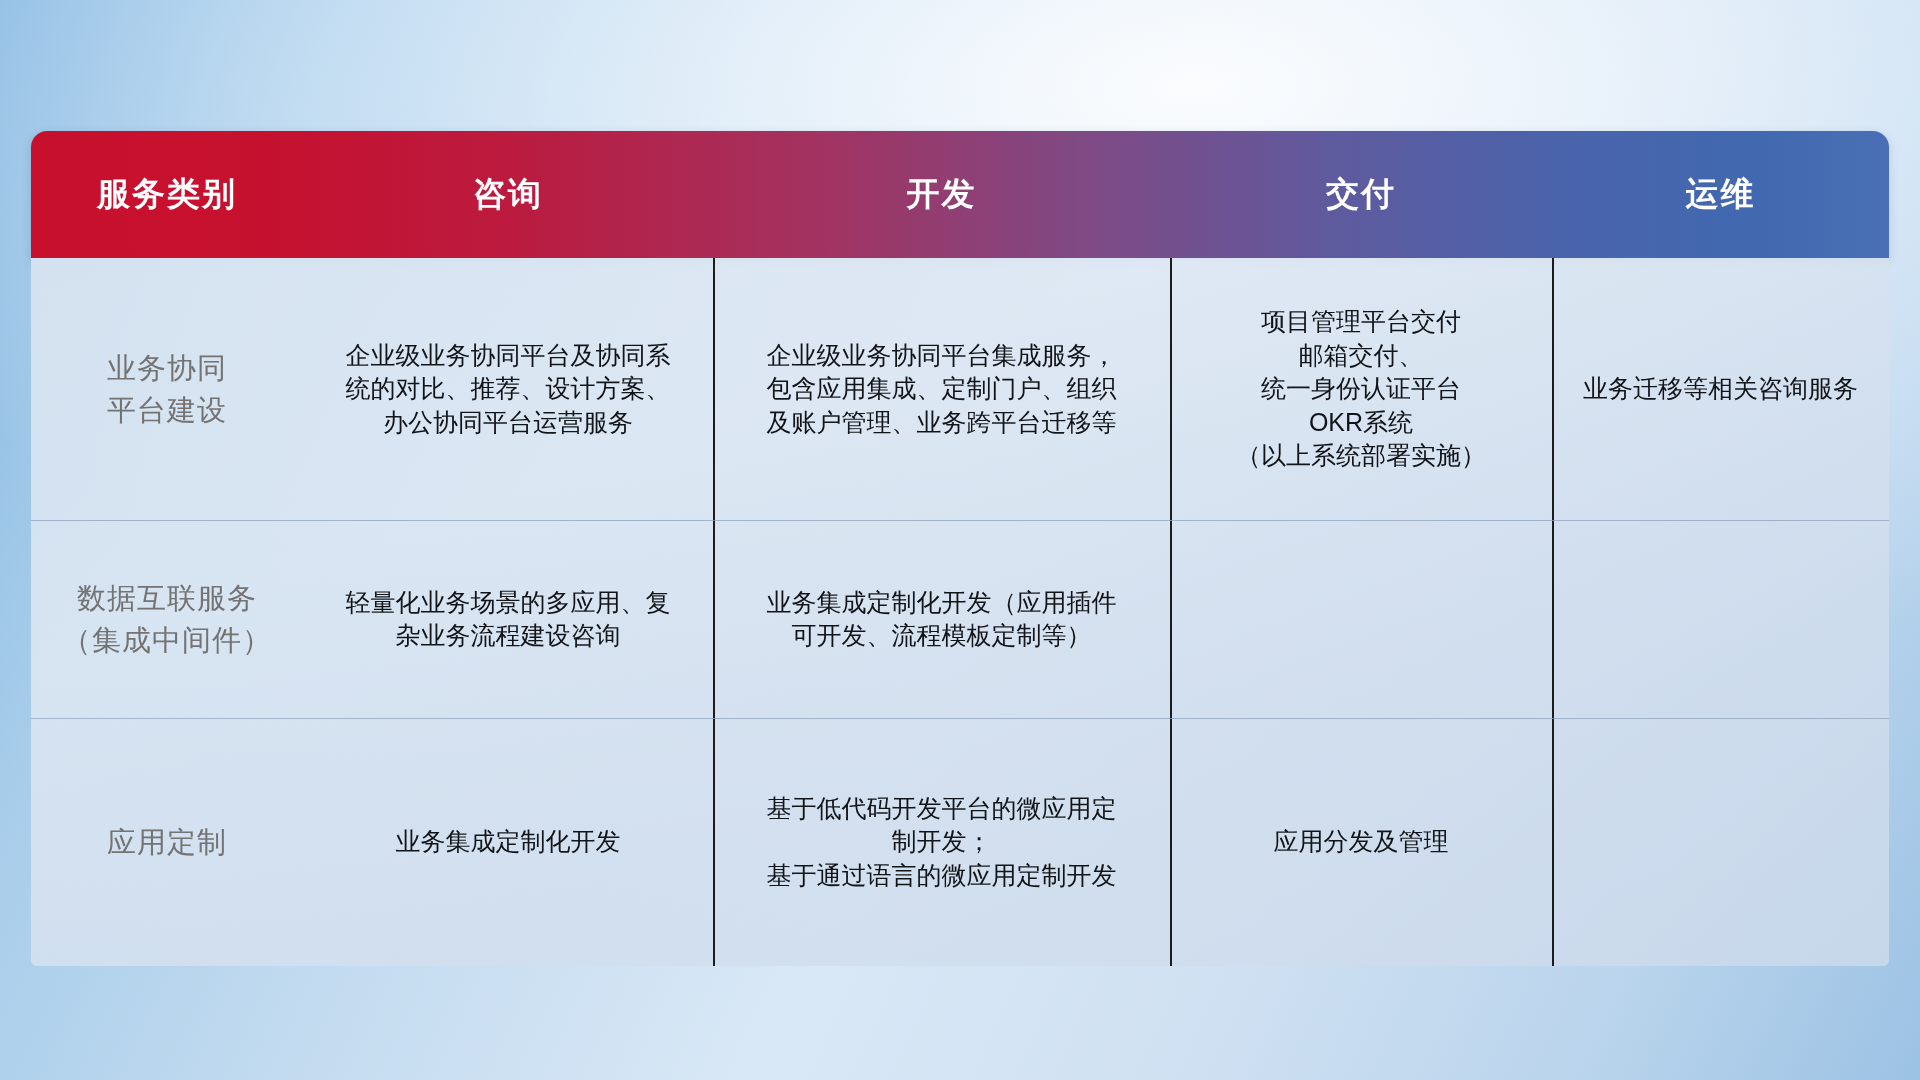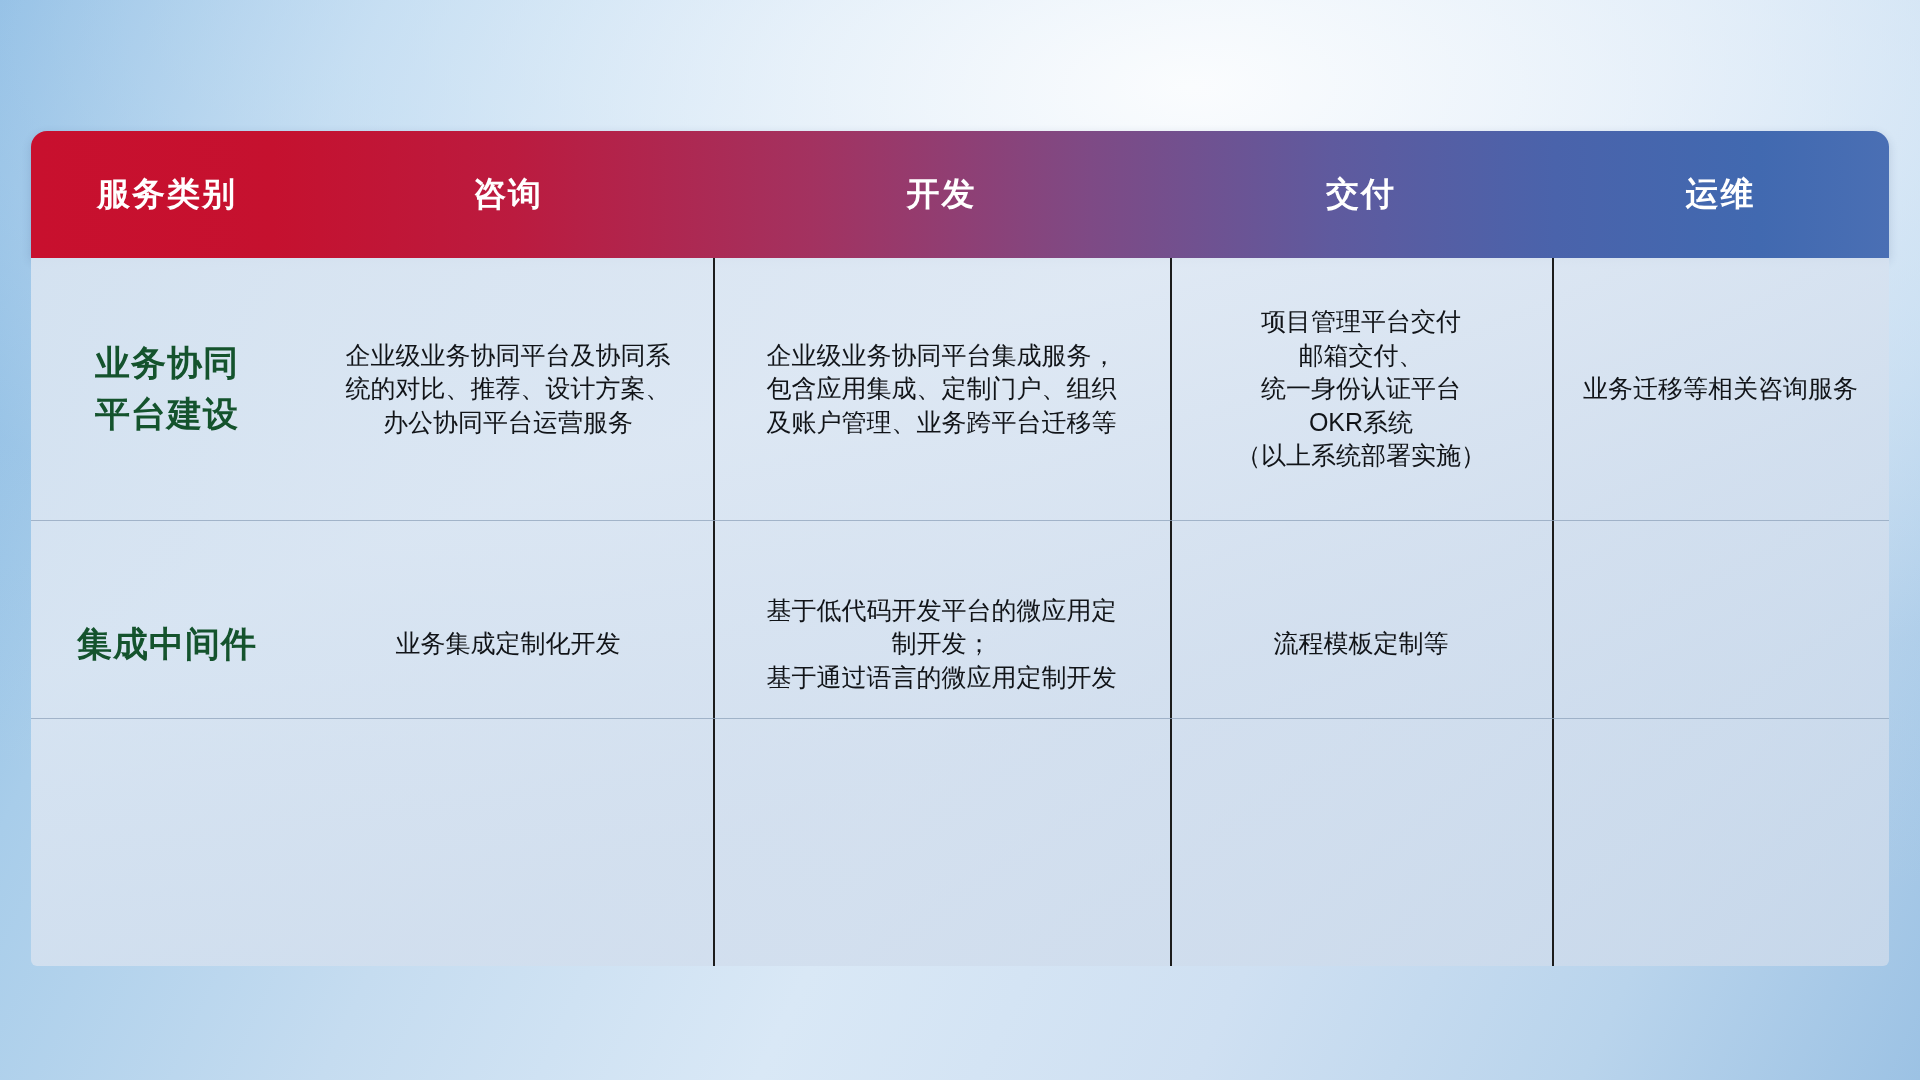--- a/index.html
+++ b/index.html
@@ -91,23 +91,23 @@
     padding: 6px 14px;
     text-align: center;
     vertical-align: middle;
     font-size: 25px;
     line-height: 1.34;
     color: #111418;
     position: relative;
     background: transparent;
   }
   tbody td.cat {
-    color: #14532d;
-    font-weight: bold;
-    font-size: 35px;
+    color: #737373;
+    font-weight: normal;
+    font-size: 29px;
     line-height: 1.45;
     letter-spacing: 1px;
   }
 
   
   .vline {
     position: absolute;
     top: 258px;
     width: 2px;
     background: #1c1c1c;
@@ -174,34 +174,54 @@
               <span class="cell-text">项目管理平台交付
 邮箱交付、
 统一身份认证平台
 OKR系统
 （以上系统部署实施）</span>
             </td>
           <td>
               <span class="cell-text">业务迁移等相关咨询服务</span>
             </td>
         </tr>
+        <tr style="height:198px;">
+          <td class="cat">
+              <span class="cell-text">数据互联服务
+（集成中间件）</span>
+            </td>
+          <td>
+              <span class="cell-text">轻量化业务场景的多应用、复
+杂业务流程建设咨询</span>
+            </td>
+          <td>
+              <span class="cell-text">业务集成定制化开发（应用插件
+可开发、流程模板定制等）</span>
+            </td>
+          <td>
+              <span class="cell-text"></span>
+            </td>
+          <td>
+              <span class="cell-text"></span>
+            </td>
+        </tr>
         <tr style="height:248px;">
           <td class="cat">
-              <span class="cell-text">集成中间件</span>
+              <span class="cell-text">应用定制</span>
             </td>
           <td>
               <span class="cell-text">业务集成定制化开发</span>
             </td>
           <td>
               <span class="cell-text">基于低代码开发平台的微应用定
 制开发；
 基于通过语言的微应用定制开发</span>
             </td>
           <td>
-              <span class="cell-text">流程模板定制等</span>
+              <span class="cell-text">应用分发及管理</span>
             </td>
           <td>
               <span class="cell-text"></span>
             </td>
         </tr>
       </tbody>
     </table>
   </div>
 
 </div>

